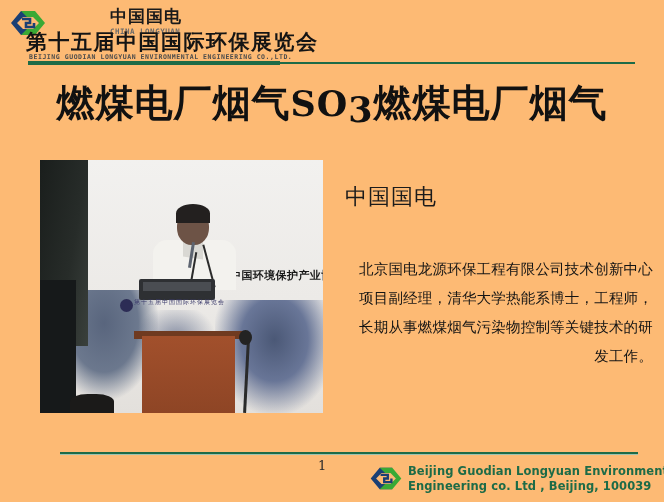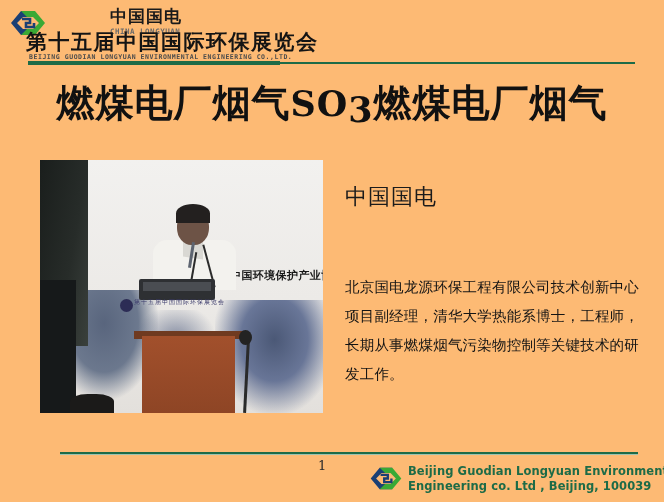--- a/index.html
+++ b/index.html
@@ -61,23 +61,23 @@
   .ph-mic-stand{position:absolute;left:205px;top:180px;width:3px;height:73px;background:#2a2a2a;transform:rotate(3deg);}
   .ph-mic-head{position:absolute;left:199px;top:170px;width:13px;height:15px;border-radius:50%;background:#232323;}
   .ph-bottom2{position:absolute;left:30px;top:234px;width:44px;height:19px;border-radius:40% 40% 0 0;background:#1b1a19;}
 
   
   .speaker{
     position:absolute;left:345px;top:182px;
     font-size:22px;color:#1b1b1b;letter-spacing:1px;
   }
   .bio{
-    position:absolute;left:345px;top:273px;width:308px;
+    position:absolute;left:345px;top:255px;width:308px;
     font-size:14.5px;color:#141414;line-height:29px;letter-spacing:0.2px;
-    text-align:left;
+    text-align:right;
   }
 
   
   .ft-rule{position:absolute;left:60px;top:452px;width:578px;height:2px;background:#1d6b47;}
   .ft-rule-shadow{position:absolute;left:60px;top:454px;width:578px;height:1px;background:#9ec3b0;}
   .page-num{position:absolute;left:318px;top:458px;font-size:13px;color:#2b2b2b;font-family:"DejaVu Serif","Liberation Serif",serif;}
   .ft-logo{position:absolute;left:368px;top:463px;width:36px;height:31px;}
   .ft-text{position:absolute;left:408px;top:464px;font-size:11.5px;font-weight:bold;color:#1d6b47;line-height:15px;letter-spacing:0.1px;white-space:nowrap;}
 </style>
 </head>

